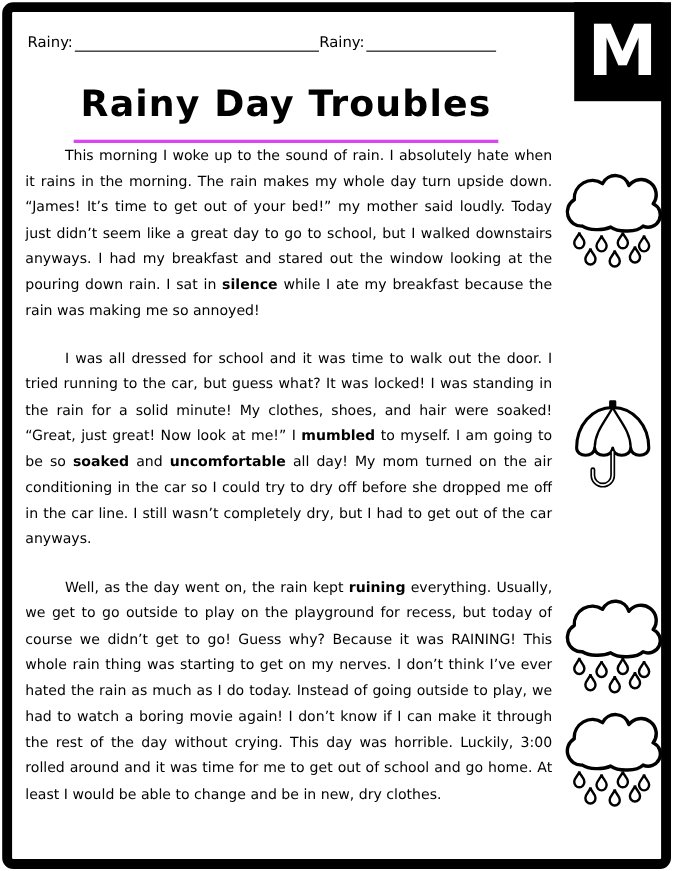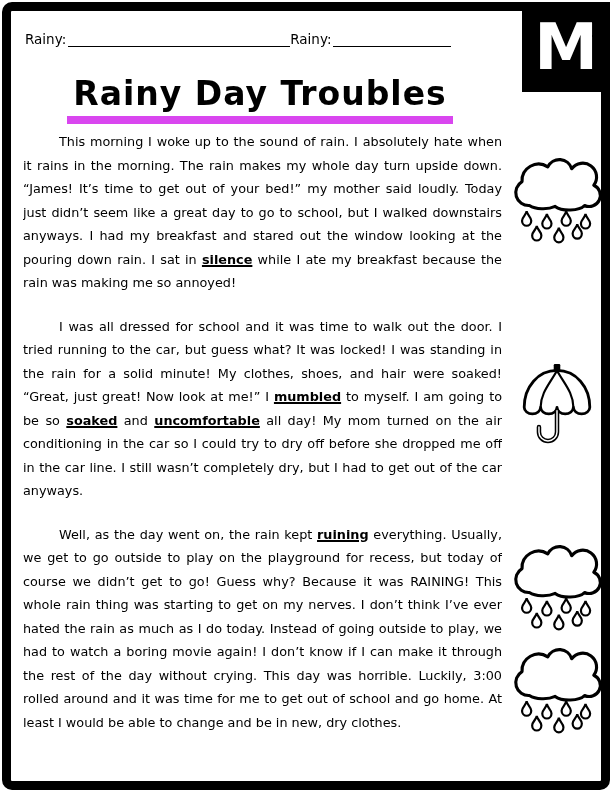--- a/index.html
+++ b/index.html
@@ -29,29 +29,29 @@
   .field .lbl{white-space:nowrap; padding-right:2px;}
   .blank-line{border-bottom:1.6px solid #000; height:16px;}
   .name-blank{width:222px;}
   .date-blank{width:118px;}
   .field-gap{width:12px;}
   .title-wrap{
     position:absolute; left:40px; top:76px; width:440px; text-align:center;
   }
   .title-text{
     display:inline-block; font-size:33px; font-weight:bold; letter-spacing:1px;
-    border-bottom:8px solid #d946ef; padding:0 6px 4px 6px; line-height:1.1;
+    border-bottom:3px solid #d946ef; padding:0 6px 15px 6px; line-height:1.1;
   }
   .passage{
     position:absolute; left:23px; top:130px; width:479px; height:648px;
     font-size:12.8px; line-height:23.5px; text-align:justify; overflow:hidden;
   }
   .passage p{margin:0 0 20px 0; text-indent:36px;}
   .passage p:last-child{margin-bottom:0;}
-  .vocab{font-weight:bold; text-decoration:underline; text-decoration-thickness:2px;}
+  .vocab{font-weight:bold; text-decoration-thickness:2px;}
   .icon-box{position:absolute; z-index:2;}
   .icon-cloud-1{left:511px; top:156px; width:92px; height:88px;}
   .icon-umbrella{left:516px; top:360px; width:82px; height:98px;}
   .icon-cloud-2{left:511px; top:543px; width:92px; height:88px;}
   .icon-cloud-3{left:511px; top:646px; width:92px; height:88px;}
   .icon-box svg{width:100%; height:100%; display:block;}
 </style>
 </head>
 <body>
 

